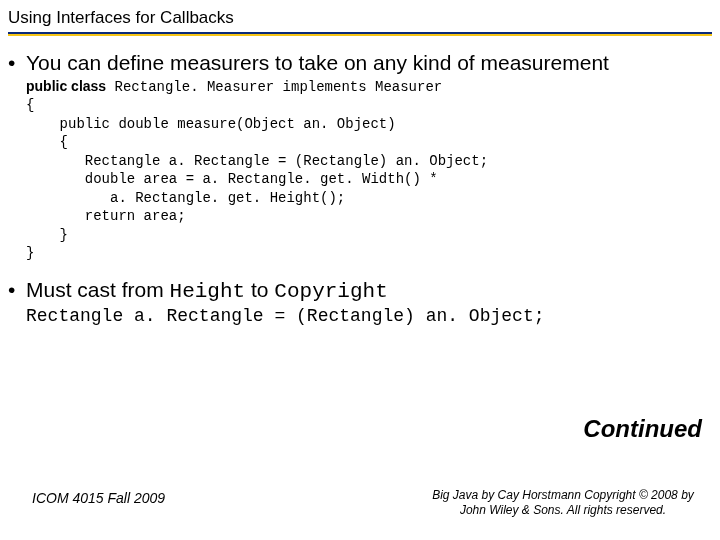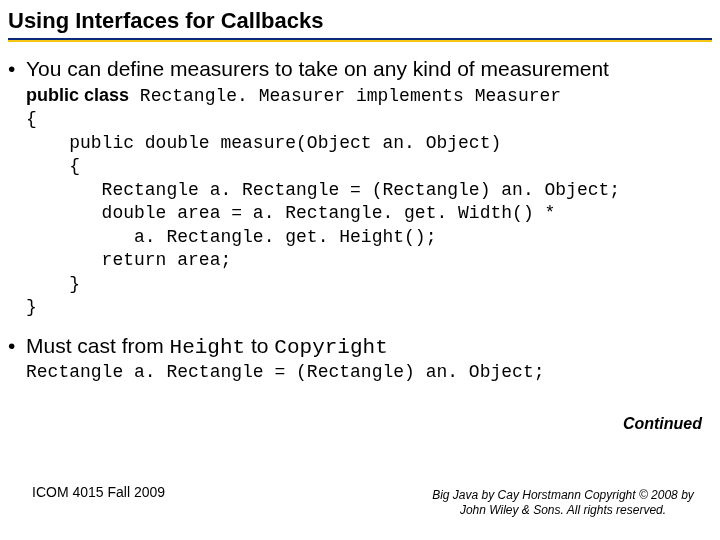--- a/index.html
+++ b/index.html
@@ -12,22 +12,22 @@
     color: #000;
     overflow: hidden;
   }
   .slide {
     position: relative;
     width: 720px;
     height: 540px;
     box-sizing: border-box;
   }
   .title {
-    font-weight: bold;
-    font-size: 22px;
+    font-weight: normal;
+    font-size: 17px;
     padding: 8px 8px 4px 8px;
     border-radius: 18px;
   }
   .underline-bar {
     height: 4px;
     margin: 0 8px 0 8px;
     background: linear-gradient(to bottom, #0a2a7a 0%, #0a2a7a 55%, #f5c518 55%, #f5c518 100%);
   }
   .body {
     padding: 14px 8px 0 8px;
@@ -40,21 +40,21 @@
     margin-bottom: 2px;
   }
   .bullet-dot {
     width: 18px;
     flex: 0 0 18px;
     font-size: 21px;
     line-height: 1.22;
   }
   .bullet-text { flex: 1; }
   .code-block {
-    font-size: 18px;
+    font-size: 14px;
     line-height: 1.25;
     white-space: pre;
     font-family: Arial, Helvetica, sans-serif;
     padding-left: 18px;
     margin-bottom: 14px;
   }
   .code-block .kw { font-weight: bold; font-family: Arial, Helvetica, sans-serif; }
   .mono { font-family: "Courier New", Courier, monospace; }
   .mix-line { font-size: 21px; }
   .cast-line {
@@ -62,27 +62,28 @@
     font-size: 18px;
     padding-left: 18px;
     margin-top: 2px;
   }
   .continued {
     position: absolute;
     right: 18px;
     top: 415px;
     font-style: italic;
     font-weight: bold;
-    font-size: 16px;
+    font-size: 24px;
   }
   .footer-left {
     position: absolute;
     left: 32px;
-    bottom: 40px;
+    bottom: 34px;
     font-size: 14px;
+    font-style: italic;
   }
   .footer-right {
     position: absolute;
     right: 12px;
     bottom: 22px;
     font-size: 12px;
     font-style: italic;
     text-align: center;
     width: 290px;
     line-height: 1.25;

